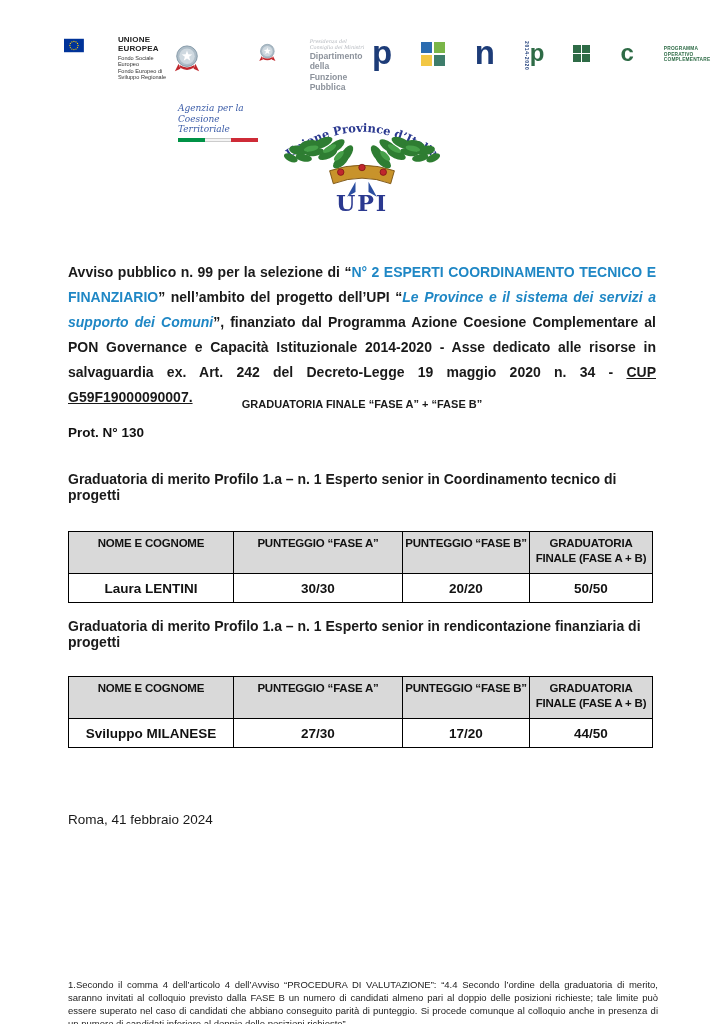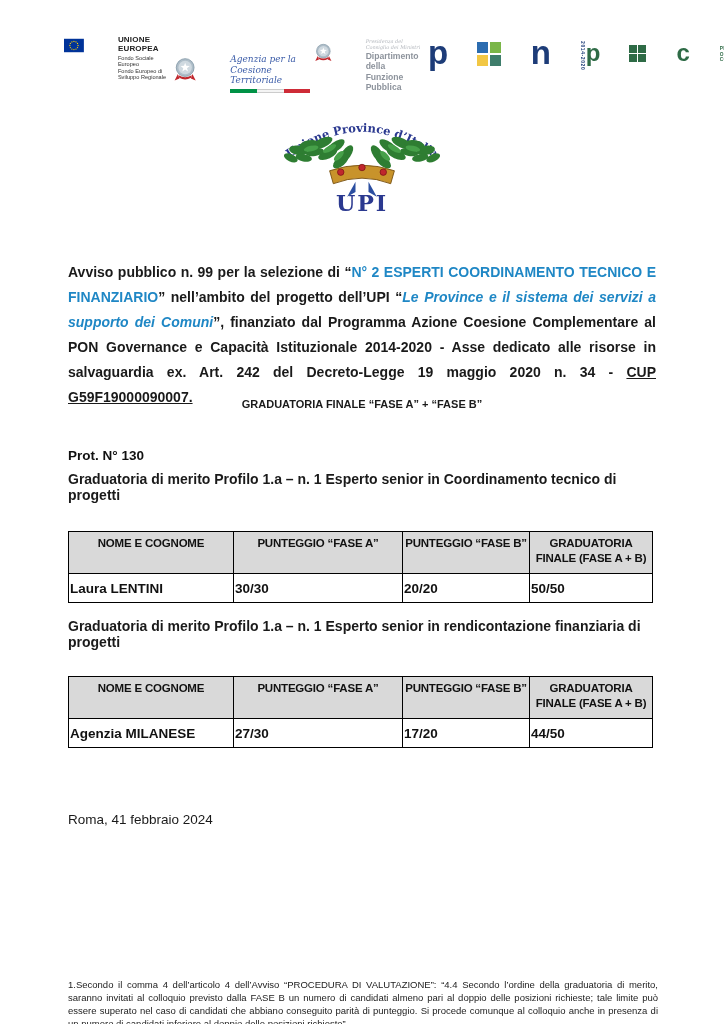--- a/index.html
+++ b/index.html
@@ -12,21 +12,21 @@
   
   .logos { position:absolute; top:34px; left:64px; width:602px;
            display:flex; justify-content:space-between; align-items:flex-start; }
   .logo-item { display:flex; align-items:flex-start;gap:28px; }
 
   .eu-flag { width:34px; height:23px; display:block; }
   .eu-text { margin-left:6px; padding-top:1px; }
   .eu-title { font-size:8px; font-weight:bold; letter-spacing:.2px; color:#222; }
   .eu-sub { font-size:5.6px; color:#333; margin-top:1.6px; }
 
-  .agenzia { margin-top:20px; }
+  .agenzia { margin-top:9px;flex-direction:column; }
   .emblem { width:28px; height:32px; display:block; }
   .agz-col { margin-left:5px; }
   .script { font-family:"DejaVu Serif", serif; font-style:italic; color:#3b5ca8;
             font-size:9px; line-height:10.5px; }
   .tricolor { margin-top:3px; width:80px; height:4.5px; display:flex; }
   .tri-g { flex:1; background:#009246; }
   .tri-w { flex:1; background:#f4f4f4; border-top:.5px solid #ccc; border-bottom:.5px solid #ccc; }
   .tri-r { flex:1; background:#ce2b37; }
 
   .funzione { margin-top:3px; }
@@ -60,34 +60,34 @@
 
   
   .intro { position:absolute; top:246px; left:68px; width:588px;
            font-size:14px; font-weight:bold; line-height:25px; text-align:justify; color:#1a1a1a; }
   .blue { color:#1f87c5; }
   .blue-italic { color:#1f87c5; font-style:italic; }
   .cup { text-decoration:underline; }
 
   .doc-title { position:absolute; top:398px; left:68px; width:588px; text-align:center;
                font-weight:bold; font-size:11px; color:#1a1a1a; }
-  .prot { position:absolute; top:425px; left:68px; font-weight:bold; font-size:13.5px;margin-top:23px; }
+  .prot { position:absolute; top:425px; left:68px; font-weight:bold; font-size:13.5px; }
 
   .section { position:absolute; left:68px; width:588px; }
   .section-1 { top:471px; }
   .section-2 { top:618px; }
   .section-heading { font-size:14px; font-weight:bold; color:#1a1a1a; }
 
   .gtable { border-collapse:collapse; table-layout:fixed; width:584px; margin-top:28px;padding-left:18px; }
   .section-2 .gtable { margin-top:26px; }
   .gtable th, .gtable td { border:1.6px solid #000; overflow:hidden; }
   .gtable th { background:#d9d9d9; font-size:11.5px; letter-spacing:-.2px; font-weight:bold;
                text-align:center; vertical-align:top; padding:4px 2px 1px 2px; height:36px;
                line-height:15px; }
-  .gtable td { font-size:13.5px; font-weight:bold; height:26px; }
+  .gtable td { font-size:13.5px; font-weight:bold; text-align:center; height:26px; }
 
   .date-line { position:absolute; top:812px; left:68px; font-size:13.5px; color:#1a1a1a; }
 
   .footnote { position:absolute; top:978px; left:68px; width:590px; font-size:9.5px;
               line-height:13px; text-align:justify; color:#222; }
 </style>
 </head>
 <body>
 
 <div class="page">
@@ -281,21 +281,21 @@
       <thead>
         <tr>
           <th>NOME E COGNOME</th>
           <th>PUNTEGGIO “FASE A”</th>
           <th>PUNTEGGIO “FASE B”</th>
           <th>GRADUATORIA FINALE (FASE A + B)</th>
         </tr>
       </thead>
       <tbody>
         <tr>
-          <td>Agenzia MILANESE</td>
+          <td>Sviluppo MILANESE</td>
           <td>27/30</td>
           <td>17/20</td>
           <td>44/50</td>
         </tr>
       </tbody>
     </table>
   </div>
 
   <div class="date-line">Roma, 41 febbraio 2024</div>
   <div class="footnote">1.Secondo il comma 4 dell’articolo 4 dell’Avviso “PROCEDURA DI VALUTAZIONE”: “4.4 Secondo l’ordine della graduatoria di merito, saranno invitati al colloquio previsto dalla FASE B un numero di candidati almeno pari al doppio delle posizioni richieste; tale limite può essere superato nel caso di candidati che abbiano conseguito parità di punteggio. Si procede comunque al colloquio anche in presenza di un numero di candidati inferiore al doppio delle posizioni richieste”.</div>

